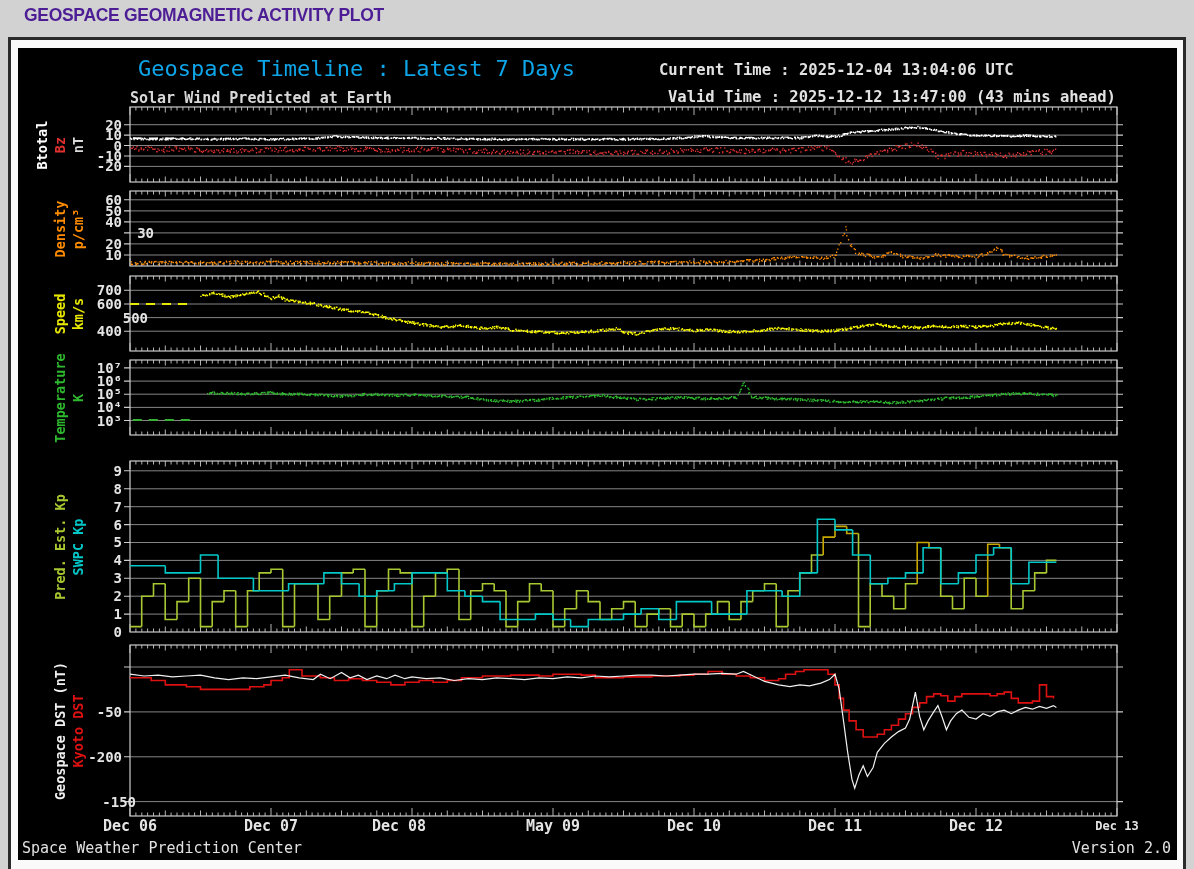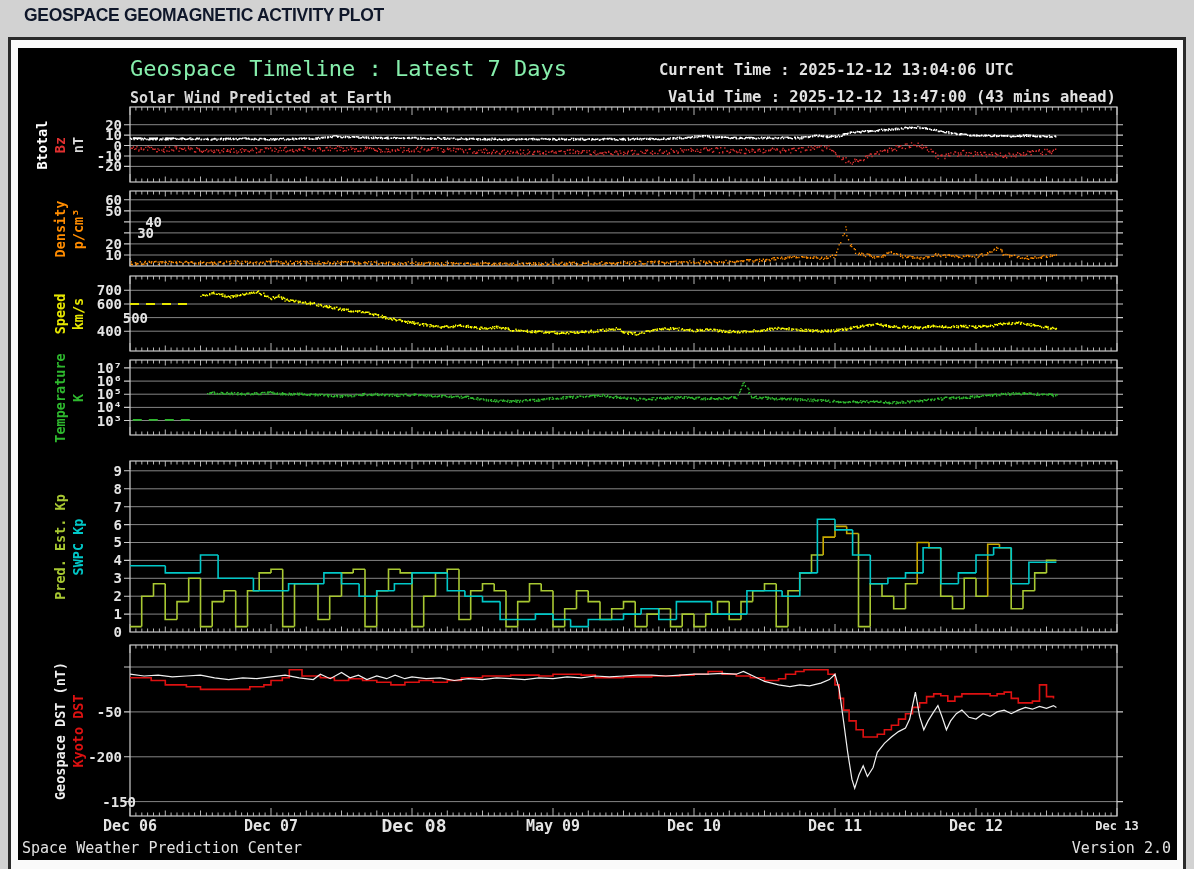--- a/index.html
+++ b/index.html
@@ -1,24 +1,24 @@
 <!DOCTYPE html>
 <html><head>
 <meta charset="utf-8">
 <style>
   html,body{margin:0;padding:0;background:#d2d2d2;width:1194px;height:869px;overflow:hidden;
     font-family:"DejaVu Sans Mono",monospace;}
   .page-title{position:absolute;left:24px;top:5px;font-family:"Liberation Sans",sans-serif;
-    font-weight:bold;font-size:17.5px;color:#0f172a;letter-spacing:-0.3px;}
+    font-weight:bold;font-size:17.5px;color:#4c1d95;letter-spacing:-0.3px;}
   .frame{position:absolute;left:8px;top:37px;width:1172px;height:829px;border:3px solid #2b2b2b;
     background:#fafafa;}
   .plot{position:absolute;left:7px;top:8px;width:1159px;height:812px;background:#000;}
   .plot svg{position:absolute;left:0;top:0;}
   .t{position:absolute;white-space:pre;color:#e2e2e2;}
-  .title-main{left:112px;top:8px;font-size:22px;color:#86efac;}
+  .title-main{left:120px;top:8px;font-size:22px;color:#0ea5e9;}
   .subtitle{left:112px;top:41px;font-size:15px;color:#d8d8d8;font-weight:bold;}
   .cur-time{left:641px;top:13px;font-size:15.5px;font-weight:bold;}
   .valid-time{left:650px;top:40px;font-size:15.5px;font-weight:bold;}
   .caption{left:112px;top:392px;font-size:16px;color:#e0e0e0;}
   .footer-left{left:4px;top:791px;font-size:15px;}
   .footer-right{right:6px;top:791px;font-size:15px;}
   .plbl{position:absolute;font-weight:bold;font-size:14px;color:#e4e4e4;line-height:18px;pointer-events:none;}
 </style>
 </head>
 <body>
@@ -88,35 +88,35 @@
         <line x1="112" x2="1099" y1="708.8" y2="708.8" stroke="#858585" stroke-width="1"></line>
         <line x1="112" x2="1099" y1="753.6" y2="753.6" stroke="#858585" stroke-width="1"></line>
         <rect x="112" y="597" width="987" height="171" fill="none" stroke="#cccccc" stroke-width="1.2"></rect>
         <path d="M112.0 597v8M112.0 768v-8M117.9 597v3.5M117.9 768v-3.5M123.8 597v3.5M123.8 768v-3.5M129.6 597v3.5M129.6 768v-3.5M135.5 597v3.5M135.5 768v-3.5M141.4 597v3.5M141.4 768v-3.5M147.3 597v5.5M147.3 768v-5.5M153.1 597v3.5M153.1 768v-3.5M159.0 597v3.5M159.0 768v-3.5M164.9 597v3.5M164.9 768v-3.5M170.8 597v3.5M170.8 768v-3.5M176.6 597v3.5M176.6 768v-3.5M182.5 597v5.5M182.5 768v-5.5M188.4 597v3.5M188.4 768v-3.5M194.3 597v3.5M194.3 768v-3.5M200.1 597v3.5M200.1 768v-3.5M206.0 597v3.5M206.0 768v-3.5M211.9 597v3.5M211.9 768v-3.5M217.8 597v5.5M217.8 768v-5.5M223.6 597v3.5M223.6 768v-3.5M229.5 597v3.5M229.5 768v-3.5M235.4 597v3.5M235.4 768v-3.5M241.3 597v3.5M241.3 768v-3.5M247.1 597v3.5M247.1 768v-3.5M253.0 597v8M253.0 768v-8M258.9 597v3.5M258.9 768v-3.5M264.8 597v3.5M264.8 768v-3.5M270.6 597v3.5M270.6 768v-3.5M276.5 597v3.5M276.5 768v-3.5M282.4 597v3.5M282.4 768v-3.5M288.3 597v5.5M288.3 768v-5.5M294.1 597v3.5M294.1 768v-3.5M300.0 597v3.5M300.0 768v-3.5M305.9 597v3.5M305.9 768v-3.5M311.8 597v3.5M311.8 768v-3.5M317.6 597v3.5M317.6 768v-3.5M323.5 597v5.5M323.5 768v-5.5M329.4 597v3.5M329.4 768v-3.5M335.3 597v3.5M335.3 768v-3.5M341.1 597v3.5M341.1 768v-3.5M347.0 597v3.5M347.0 768v-3.5M352.9 597v3.5M352.9 768v-3.5M358.8 597v5.5M358.8 768v-5.5M364.6 597v3.5M364.6 768v-3.5M370.5 597v3.5M370.5 768v-3.5M376.4 597v3.5M376.4 768v-3.5M382.3 597v3.5M382.3 768v-3.5M388.1 597v3.5M388.1 768v-3.5M394.0 597v8M394.0 768v-8M399.9 597v3.5M399.9 768v-3.5M405.8 597v3.5M405.8 768v-3.5M411.6 597v3.5M411.6 768v-3.5M417.5 597v3.5M417.5 768v-3.5M423.4 597v3.5M423.4 768v-3.5M429.3 597v5.5M429.3 768v-5.5M435.1 597v3.5M435.1 768v-3.5M441.0 597v3.5M441.0 768v-3.5M446.9 597v3.5M446.9 768v-3.5M452.8 597v3.5M452.8 768v-3.5M458.6 597v3.5M458.6 768v-3.5M464.5 597v5.5M464.5 768v-5.5M470.4 597v3.5M470.4 768v-3.5M476.3 597v3.5M476.3 768v-3.5M482.1 597v3.5M482.1 768v-3.5M488.0 597v3.5M488.0 768v-3.5M493.9 597v3.5M493.9 768v-3.5M499.8 597v5.5M499.8 768v-5.5M505.6 597v3.5M505.6 768v-3.5M511.5 597v3.5M511.5 768v-3.5M517.4 597v3.5M517.4 768v-3.5M523.3 597v3.5M523.3 768v-3.5M529.1 597v3.5M529.1 768v-3.5M535.0 597v8M535.0 768v-8M540.9 597v3.5M540.9 768v-3.5M546.8 597v3.5M546.8 768v-3.5M552.6 597v3.5M552.6 768v-3.5M558.5 597v3.5M558.5 768v-3.5M564.4 597v3.5M564.4 768v-3.5M570.3 597v5.5M570.3 768v-5.5M576.1 597v3.5M576.1 768v-3.5M582.0 597v3.5M582.0 768v-3.5M587.9 597v3.5M587.9 768v-3.5M593.8 597v3.5M593.8 768v-3.5M599.6 597v3.5M599.6 768v-3.5M605.5 597v5.5M605.5 768v-5.5M611.4 597v3.5M611.4 768v-3.5M617.3 597v3.5M617.3 768v-3.5M623.1 597v3.5M623.1 768v-3.5M629.0 597v3.5M629.0 768v-3.5M634.9 597v3.5M634.9 768v-3.5M640.8 597v5.5M640.8 768v-5.5M646.6 597v3.5M646.6 768v-3.5M652.5 597v3.5M652.5 768v-3.5M658.4 597v3.5M658.4 768v-3.5M664.3 597v3.5M664.3 768v-3.5M670.1 597v3.5M670.1 768v-3.5M676.0 597v8M676.0 768v-8M681.9 597v3.5M681.9 768v-3.5M687.7 597v3.5M687.7 768v-3.5M693.6 597v3.5M693.6 768v-3.5M699.5 597v3.5M699.5 768v-3.5M705.4 597v3.5M705.4 768v-3.5M711.3 597v5.5M711.3 768v-5.5M717.1 597v3.5M717.1 768v-3.5M723.0 597v3.5M723.0 768v-3.5M728.9 597v3.5M728.9 768v-3.5M734.8 597v3.5M734.8 768v-3.5M740.6 597v3.5M740.6 768v-3.5M746.5 597v5.5M746.5 768v-5.5M752.4 597v3.5M752.4 768v-3.5M758.3 597v3.5M758.3 768v-3.5M764.1 597v3.5M764.1 768v-3.5M770.0 597v3.5M770.0 768v-3.5M775.9 597v3.5M775.9 768v-3.5M781.8 597v5.5M781.8 768v-5.5M787.6 597v3.5M787.6 768v-3.5M793.5 597v3.5M793.5 768v-3.5M799.4 597v3.5M799.4 768v-3.5M805.3 597v3.5M805.3 768v-3.5M811.1 597v3.5M811.1 768v-3.5M817.0 597v8M817.0 768v-8M822.9 597v3.5M822.9 768v-3.5M828.8 597v3.5M828.8 768v-3.5M834.6 597v3.5M834.6 768v-3.5M840.5 597v3.5M840.5 768v-3.5M846.4 597v3.5M846.4 768v-3.5M852.3 597v5.5M852.3 768v-5.5M858.1 597v3.5M858.1 768v-3.5M864.0 597v3.5M864.0 768v-3.5M869.9 597v3.5M869.9 768v-3.5M875.8 597v3.5M875.8 768v-3.5M881.6 597v3.5M881.6 768v-3.5M887.5 597v5.5M887.5 768v-5.5M893.4 597v3.5M893.4 768v-3.5M899.3 597v3.5M899.3 768v-3.5M905.1 597v3.5M905.1 768v-3.5M911.0 597v3.5M911.0 768v-3.5M916.9 597v3.5M916.9 768v-3.5M922.8 597v5.5M922.8 768v-5.5M928.6 597v3.5M928.6 768v-3.5M934.5 597v3.5M934.5 768v-3.5M940.4 597v3.5M940.4 768v-3.5M946.3 597v3.5M946.3 768v-3.5M952.1 597v3.5M952.1 768v-3.5M958.0 597v8M958.0 768v-8M963.9 597v3.5M963.9 768v-3.5M969.8 597v3.5M969.8 768v-3.5M975.6 597v3.5M975.6 768v-3.5M981.5 597v3.5M981.5 768v-3.5M987.4 597v3.5M987.4 768v-3.5M993.3 597v5.5M993.3 768v-5.5M999.1 597v3.5M999.1 768v-3.5M1005.0 597v3.5M1005.0 768v-3.5M1010.9 597v3.5M1010.9 768v-3.5M1016.8 597v3.5M1016.8 768v-3.5M1022.6 597v3.5M1022.6 768v-3.5M1028.5 597v5.5M1028.5 768v-5.5M1034.4 597v3.5M1034.4 768v-3.5M1040.3 597v3.5M1040.3 768v-3.5M1046.1 597v3.5M1046.1 768v-3.5M1052.0 597v3.5M1052.0 768v-3.5M1057.9 597v3.5M1057.9 768v-3.5M1063.8 597v5.5M1063.8 768v-5.5M1069.6 597v3.5M1069.6 768v-3.5M1075.5 597v3.5M1075.5 768v-3.5M1081.4 597v3.5M1081.4 768v-3.5M1087.3 597v3.5M1087.3 768v-3.5M1093.1 597v3.5M1093.1 768v-3.5M1099.0 597v8M1099.0 768v-8" stroke="#c8c8c8" stroke-width="0.9" fill="none"></path>
         <path d="M112 619.0h-6M1099 619.0h6M112 663.9h-6M1099 663.9h6M112 708.8h-6M1099 708.8h6M112 753.6h-6M1099 753.6h6" stroke="#cccccc" stroke-width="1.1" fill="none"></path>
         <path d="M112.0 629.8H133.2V632.5H147.3V636.9H168.4V638.7H182.5V641.4H210.7V641.4H231.8V638.7H245.9V636.9H253.0V632.5H264.3V629.8H271.3V621.7H284.0V628.0H302.4V629.8H316.4V632.5H330.6V630.7H344.6V632.5H358.8V634.3H372.9V636.9H386.9V634.3H401.1V632.5H415.1V634.3H429.3V632.5H443.4V629.8H464.5V628.0H492.7V627.1H520.9V628.0H535.0V626.2H563.2V627.1H577.3V629.8H605.5V628.9H633.7V628.0H661.9V627.1H676.0V626.2H690.1V623.5H704.2V626.2H718.3V628.0H732.4V629.8H746.5V632.5H760.6V630.7H767.6V626.2H777.5V623.5H786.0V621.7H810.0V626.2H817.0V636.9H821.2V650.4H825.5V662.1H831.1V672.9H838.1V681.8H845.2V689.0H859.3V686.3H866.4V681.8H873.4V677.3H880.5V671.1H887.5V665.7H894.5V659.4H901.6V654.9H908.6V648.6H915.7V645.9H922.8V647.7H929.8V653.1H936.9V648.6H943.9V645.9H958.0V645.9H972.1V647.7H979.1V645.9H986.2V644.1H993.3V650.4H1000.3V654.9H1014.4V653.1H1021.5V636.9H1028.5V648.6H1035.5V650.4" stroke="#dd1111" stroke-width="1.6" fill="none"></path>
         <path d="M112.0 626.2L126.1 628.0L140.2 627.1L154.3 628.9L168.4 628.0L182.5 627.1L196.6 629.8L210.7 631.6L224.8 629.8L238.9 630.7L253.0 628.9L267.1 627.1L281.2 629.8L295.3 631.6L302.4 626.2L312.2 630.7L323.5 624.4L332.0 629.8L340.4 627.1L348.9 631.6L358.8 628.0L368.6 630.7L377.1 627.1L386.9 630.7L394.0 628.9L408.1 630.7L422.2 629.8L436.3 632.5L450.4 630.7L464.5 631.6L478.6 629.8L492.7 630.7L506.8 631.6L520.9 629.8L535.0 630.7L549.1 628.9L563.2 629.8L577.3 628.0L591.4 628.9L605.5 628.0L619.6 627.1L633.7 627.1L647.8 628.0L661.9 627.1L676.0 626.2L690.1 626.2L704.2 625.3L718.3 626.2L725.4 623.5L735.2 628.0L746.5 633.4L760.6 636.9L771.9 638.7L781.8 636.9L791.6 637.8L802.9 635.1L811.4 631.6L817.0 626.2L821.2 641.4L825.5 672.9L829.7 704.3L833.9 731.2L836.7 740.2L841.0 726.7L845.2 717.7L849.4 728.5L855.1 719.5L859.3 704.3L866.4 695.3L873.4 689.0L880.5 683.6L887.5 680.0L891.7 671.1L897.4 644.1L901.6 668.4L905.8 681.8L910.1 672.9L915.7 663.9L919.9 657.6L924.2 669.3L928.4 681.8L932.6 672.9L938.3 665.7L943.9 662.1L951.0 669.3L958.0 671.1L965.0 665.7L972.1 668.4L979.1 663.9L986.2 662.1L993.3 665.7L1000.3 662.1L1007.4 659.4L1014.4 661.2L1021.5 658.5L1028.5 660.3L1035.5 657.6L1038.4 659.4" stroke="#f0f0f0" stroke-width="1.2" fill="none"></path>
       </svg>
     <div class="t title-main">Geospace Timeline : Latest 7 Days</div>
     <div class="t subtitle">Solar Wind Predicted at Earth</div>
-    <div class="t cur-time">Current Time : 2025-12-12 13:04:06 UTC</div>
+    <div class="t cur-time">Current Time : 2025-12-04 13:04:06 UTC</div>
     <div class="t valid-time">Valid Time : 2025-12-12 13:47:00 (43 mins ahead)</div>
     <div class="t footer-left">Space Weather Prediction Center</div>
     <div class="t footer-right">Version 2.0</div>
   <div class="plbl" style="left: 0px; top: 67.7083px; width: 104px; text-align: right;">20</div>
       <div class="plbl" style="left: 0px; top: 78.125px; width: 104px; text-align: right;">10</div>
       <div class="plbl" style="left: 0px; top: 88.5417px; width: 104px; text-align: right;">0</div>
       <div class="plbl" style="left: 0px; top: 98.9583px; width: 104px; text-align: right;">-10</div>
       <div class="plbl" style="left: 0px; top: 109.375px; width: 104px; text-align: right;">-20</div>
       <div class="plbl" style="left: -56px; top: 87.5px; width: 160px; text-align: center; transform: rotate(-90deg); color: rgb(255, 255, 255); font-size: 13.5px;">Btotal</div>
       <div class="plbl" style="left: -38px; top: 87.5px; width: 160px; text-align: center; transform: rotate(-90deg); color: rgb(224, 48, 48); font-size: 13.5px;">Bz</div>
       <div class="plbl" style="left: -20px; top: 87.5px; width: 160px; text-align: center; transform: rotate(-90deg); color: rgb(216, 216, 216); font-size: 13.5px;">nT</div>
       <div class="plbl" style="left: 0px; top: 142.824px; width: 104px; text-align: right;">60</div>
       <div class="plbl" style="left: 0px; top: 153.853px; width: 104px; text-align: right;">50</div>
-      <div class="plbl" style="left: 0px; top: 164.882px; width: 104px; text-align: right; padding-left: 40px;">40</div>
+      <div class="plbl" style="left: 0px; top: 164.882px; width: 104px; text-align: right;">40</div>
       <div class="plbl" style="left: 0px; top: 175.912px; width: 104px; text-align: right; padding-left: 32px;">30</div>
       <div class="plbl" style="left: 0px; top: 186.941px; width: 104px; text-align: right;">20</div>
       <div class="plbl" style="left: 0px; top: 197.971px; width: 104px; text-align: right;">10</div>
       <div class="plbl" style="left: -38px; top: 171.5px; width: 160px; text-align: center; transform: rotate(-90deg); color: rgb(255, 140, 0); font-size: 13.5px;">Density</div>
       <div class="plbl" style="left: -20px; top: 171.5px; width: 160px; text-align: center; transform: rotate(-90deg); color: rgb(255, 140, 0); font-size: 13.5px;">p/cm³</div>
       <div class="plbl" style="left: 0px; top: 233.318px; width: 104px; text-align: right;">700</div>
       <div class="plbl" style="left: 0px; top: 246.955px; width: 104px; text-align: right;">600</div>
       <div class="plbl" style="left: 0px; top: 260.591px; width: 104px; text-align: right; padding-left: 26px;">500</div>
       <div class="plbl" style="left: 0px; top: 274.227px; width: 104px; text-align: right;">400</div>
       <div class="plbl" style="left: -38px; top: 256.5px; width: 160px; text-align: center; transform: rotate(-90deg); color: rgb(232, 232, 0); font-size: 13.5px;">Speed</div>
@@ -140,20 +140,20 @@
       <div class="plbl" style="left: 0px; top: 575px; width: 104px; text-align: right;">0</div>
       <div class="plbl" style="left: -38px; top: 489.5px; width: 160px; text-align: center; transform: rotate(-90deg); color: rgb(168, 200, 50); font-size: 13.5px;">Pred. Est. Kp</div>
       <div class="plbl" style="left: -20px; top: 489.5px; width: 160px; text-align: center; transform: rotate(-90deg); color: rgb(0, 200, 200); font-size: 13.5px;">SWPC Kp</div>
       <div class="plbl" style="left: 0px; top: 654.874px; width: 104px; text-align: right;">-50</div>
       <div class="plbl" style="left: 0px; top: 699.756px; width: 104px; text-align: right;">-200</div>
       <div class="plbl" style="left: 0px; top: 744.638px; width: 104px; text-align: right; padding-left: 14px;">-150</div>
       <div class="plbl" style="left: -38px; top: 673.5px; width: 160px; text-align: center; transform: rotate(-90deg); color: rgb(240, 240, 240); font-size: 13.5px;">Geospace DST (nT)</div>
       <div class="plbl" style="left: -20px; top: 673.5px; width: 160px; text-align: center; transform: rotate(-90deg); color: rgb(221, 17, 17); font-size: 13.5px;">Kyoto DST</div>
       <div class="plbl" style="left: 72px; top: 769px; width: 80px; text-align: center; font-size: 15px;">Dec 06</div>
       <div class="plbl" style="left: 213px; top: 769px; width: 80px; text-align: center; font-size: 15px;">Dec 07</div>
-      <div class="plbl" style="left: 356px; top: 769px; width: 80px; text-align: center; font-size: 18px;">Dec 08</div>
+      <div class="plbl" style="left: 341px; top: 769px; width: 80px; text-align: center; font-size: 15px;">Dec 08</div>
       <div class="plbl" style="left: 495px; top: 769px; width: 80px; text-align: center; font-size: 15px;">May 09</div>
       <div class="plbl" style="left: 636px; top: 769px; width: 80px; text-align: center; font-size: 15px;">Dec 10</div>
       <div class="plbl" style="left: 777px; top: 769px; width: 80px; text-align: center; font-size: 15px;">Dec 11</div>
       <div class="plbl" style="left: 918px; top: 769px; width: 80px; text-align: center; font-size: 15px;">Dec 12</div>
       <div class="plbl" style="left: 1059px; top: 769px; width: 80px; text-align: center; font-size: 12px;">Dec 13</div>
     </div>
 </div>
 
 </body></html>

